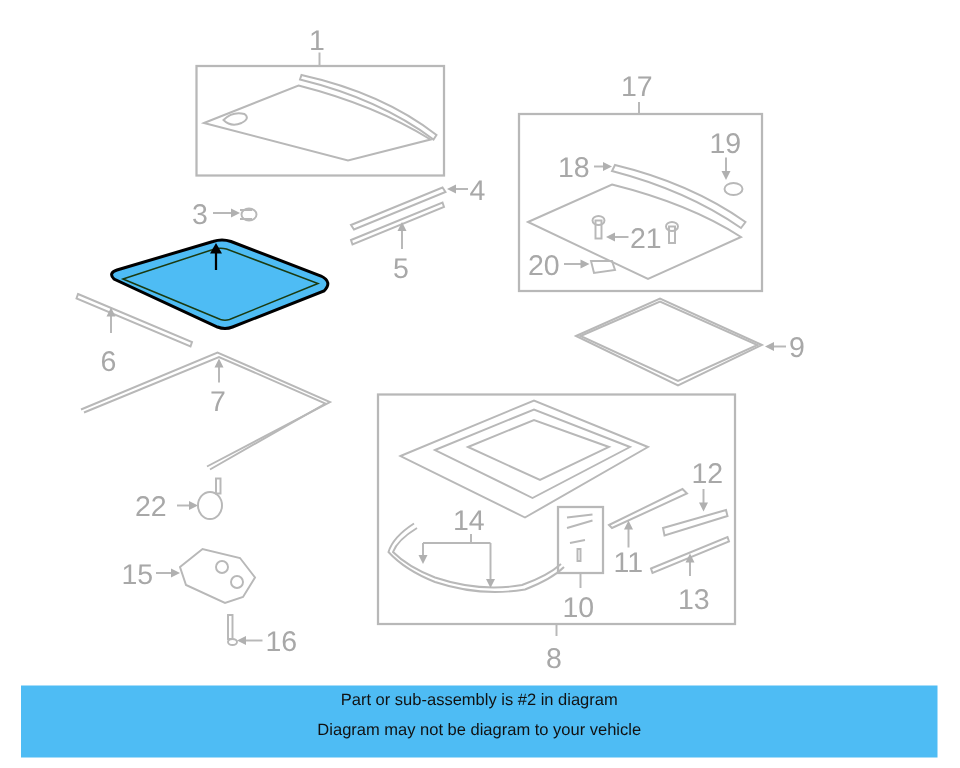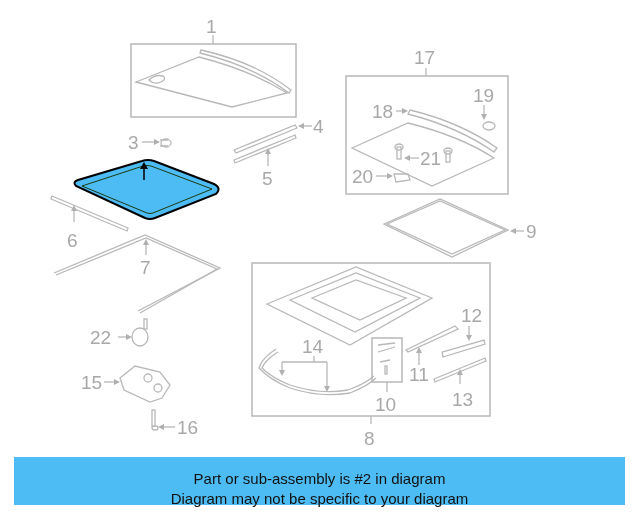--- a/index.html
+++ b/index.html
@@ -2,21 +2,21 @@
 <html><head>
 <meta charset="utf-8">
 <style>
   html, body { margin: 0; padding: 0; background: #ffffff; }
   body { width: 640px; height: 512px; position: relative; overflow: hidden; font-family: "Liberation Sans", sans-serif; }
   #diagram { position: absolute; left: 0; top: 0; width: 640px; height: 450px; }
   .callout { font-family: "Liberation Sans", sans-serif; font-size: 19px; fill: #a8a8a8; }
   .ln { stroke: #b8b8b8; fill: none; stroke-width: 1.3; }
   .box { stroke: #b8b8b8; fill: none; stroke-width: 1.5; }
   .arr { fill: #b0b0b0; }
-  #banner { position: absolute; left: 14px; top: 457px; width: 611px; height: 48px; background: #4ebcf4; text-align: center; color: #111; font-size: 15px; line-height: 20px; padding-top: 12px; box-sizing: border-box; }
+  #banner { position: absolute; left: 14px; top: 457px; width: 611px; height: 48px; background: #4ebcf4; text-align: center; color: #111; font-size: 11px; line-height: 20px; padding-top: 0; box-sizing: border-box; }
   #banner div { white-space: nowrap; }
 </style>
 </head>
 <body>
 
 <svg id="diagram" viewBox="0 0 640 450" xmlns="http://www.w3.org/2000/svg">
 
   <g>
     <rect class="box" x="131" y="44" width="165" height="73"></rect>
     <line class="ln" x1="213" y1="35" x2="213" y2="44"></line>
@@ -180,14 +180,14 @@
     <line class="ln" x1="327" y1="362" x2="327" y2="388"></line>
     <line class="ln" x1="314" y1="356" x2="314" y2="362"></line>
     <polygon class="arr" points="282,376 279,370 285,370"></polygon>
     <polygon class="arr" points="327,392 324,386 330,386"></polygon>
   </g>
   <text class="callout" x="302" y="353">14</text>
 </svg>
 
 <div id="banner">
   <div>Part or sub-assembly is #2 in diagram</div>
-  <div>Diagram may not be specific to your diagram</div>
+  <div>Diagram may not be diagram to your vehicle</div>
 </div>
 
 </body></html>

